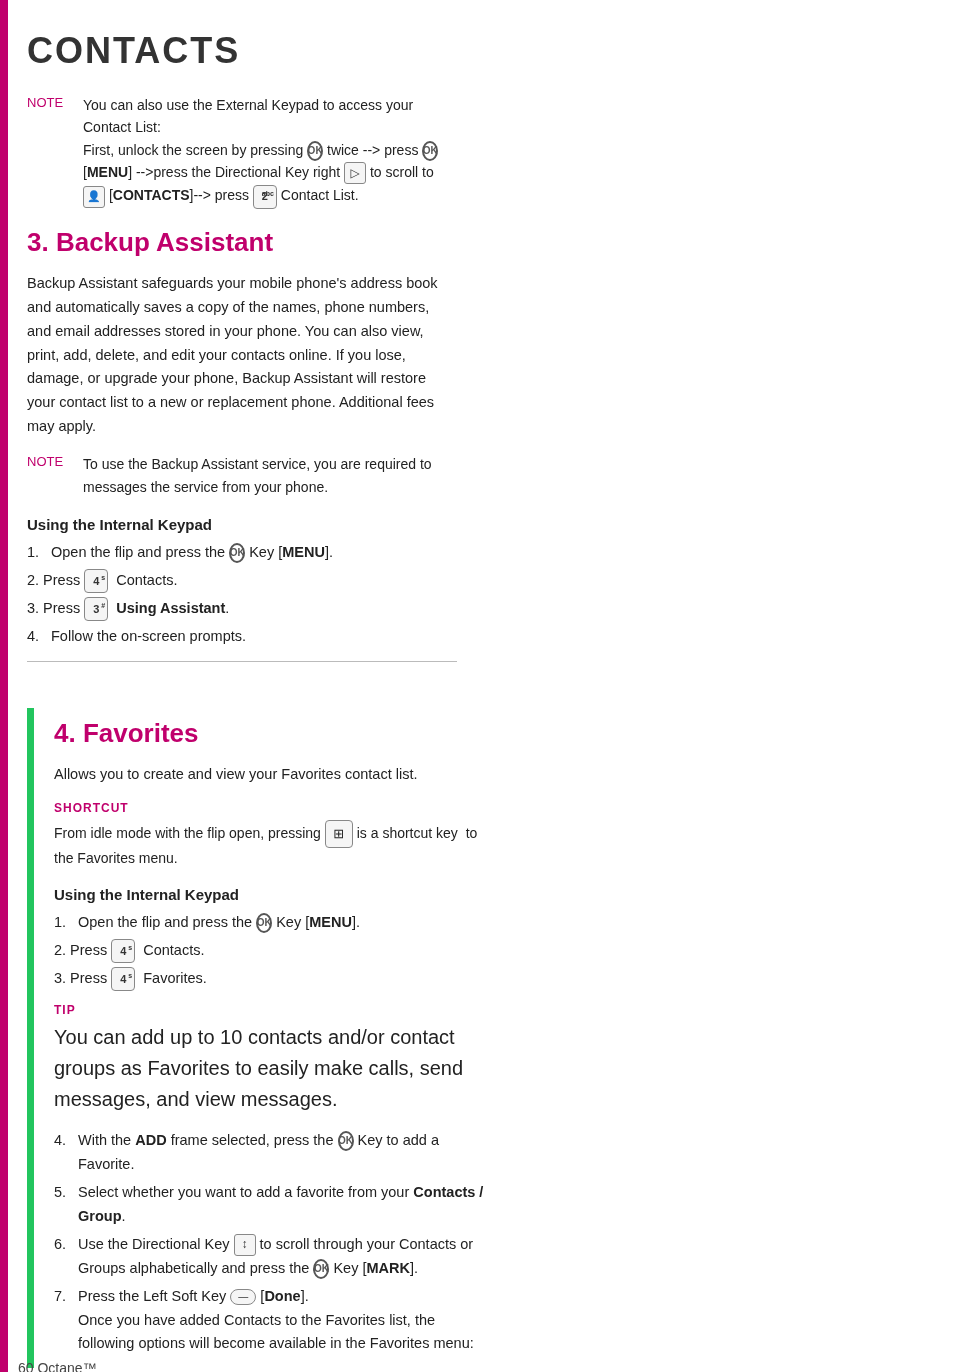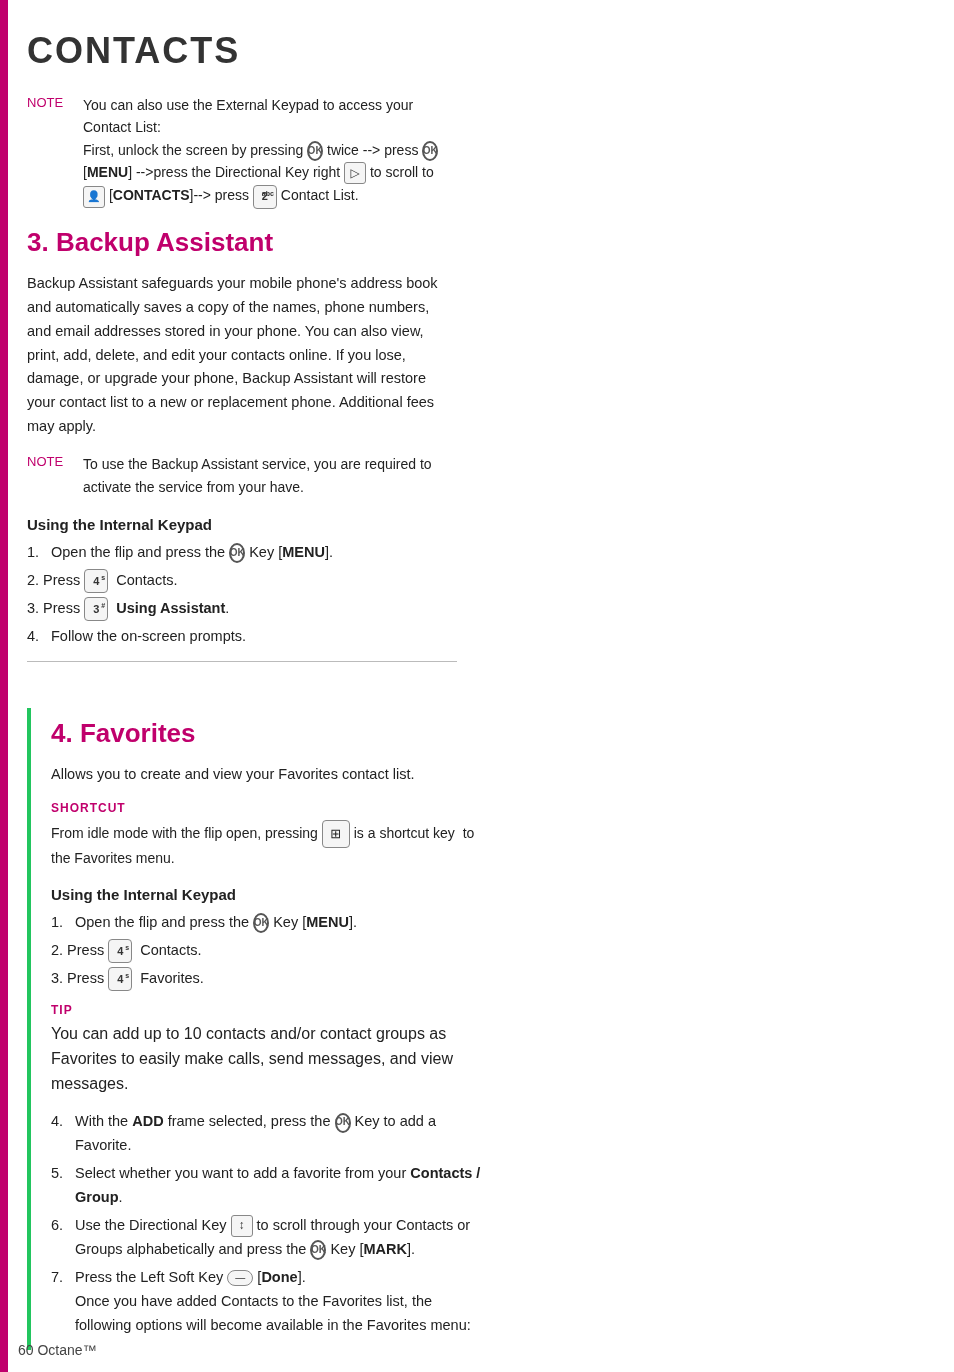--- a/index.html
+++ b/index.html
@@ -31,21 +31,21 @@
       gap: 36px;
     }
     .left-col {
       flex: 1;
       max-width: 430px;
     }
     .right-col {
       flex: 1;
       max-width: 460px;
       padding-left: 20px;
-      border-left: 4px solid #22c55e;
+      border-left: 7px solid #22c55e;
     }
     .page-title {
       font-size: 36px;
       font-weight: bold;
       color: #333;
       letter-spacing: 2px;
       margin-bottom: 22px;
       text-transform: uppercase;
     }
     .note-block {
@@ -135,21 +135,21 @@
     }
     .shortcut-text {
       font-size: 14px;
       line-height: 1.55;
       color: #222;
     }
     .tip-box {
       margin-bottom: 14px;
     }
     .tip-text {
-      font-size: 16px;
+      font-size: 20px;
       line-height: 1.55;
       color: #222;
     }
     .step-num {
       flex-shrink: 0;
       min-width: 20px;
     }
     .step-content {
       flex: 1;
     }
@@ -260,21 +260,21 @@
           scroll to <span class="contacts-icon">👤</span> [<strong>CONTACTS</strong>]--&gt;
           press <span class="inline-key">2<sup>abc</sup></span> Contact List.
         </div>
       </div>
 
       <div class="section-title">3. Backup Assistant</div>
       <div class="section-body">Backup Assistant safeguards your mobile phone's address book and automatically saves a copy of the names, phone numbers, and email addresses stored in your phone. You can also view, print, add, delete, and edit your contacts online. If you lose, damage, or upgrade your phone, Backup Assistant will restore your contact list to a new or replacement phone. Additional fees may apply.</div>
 
       <div class="note-block">
         <span class="note-label">NOTE</span>
-        <div class="note-text">To use the Backup Assistant service, you are required to activate the service from your have.</div>
+        <div class="note-text">To use the Backup Assistant service, you are required to messages the service from your phone.</div>
       </div>
 
       <div class="sub-heading">Using the Internal Keypad</div>
       <ol class="step-list">
         <li>
           <span class="step-num">1.</span>
           <span class="step-content">Open the flip and press the <span class="inline-ok">OK</span> Key [<strong>MENU</strong>].</span>
         </li>
         <li>
           <span class="step-num">2. Press</span>

